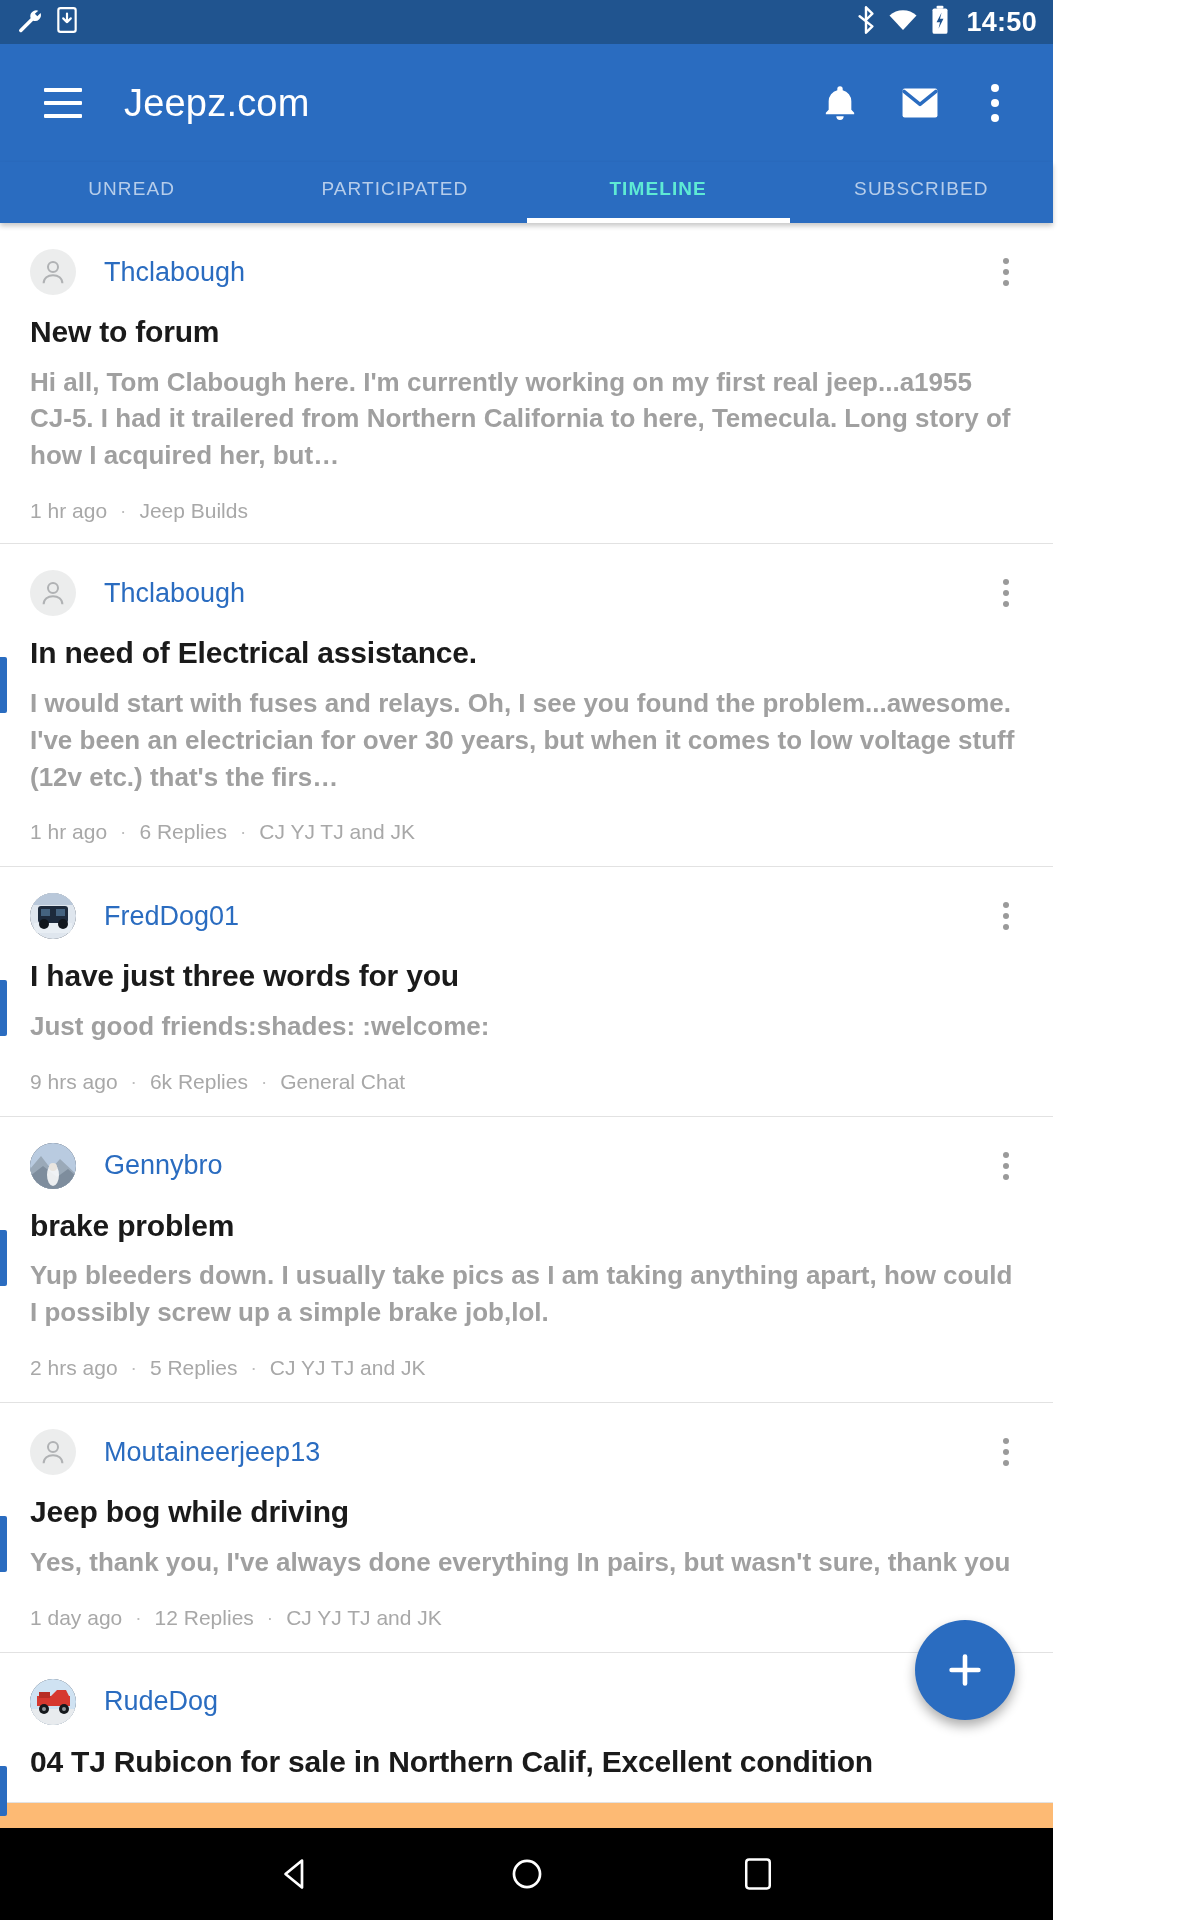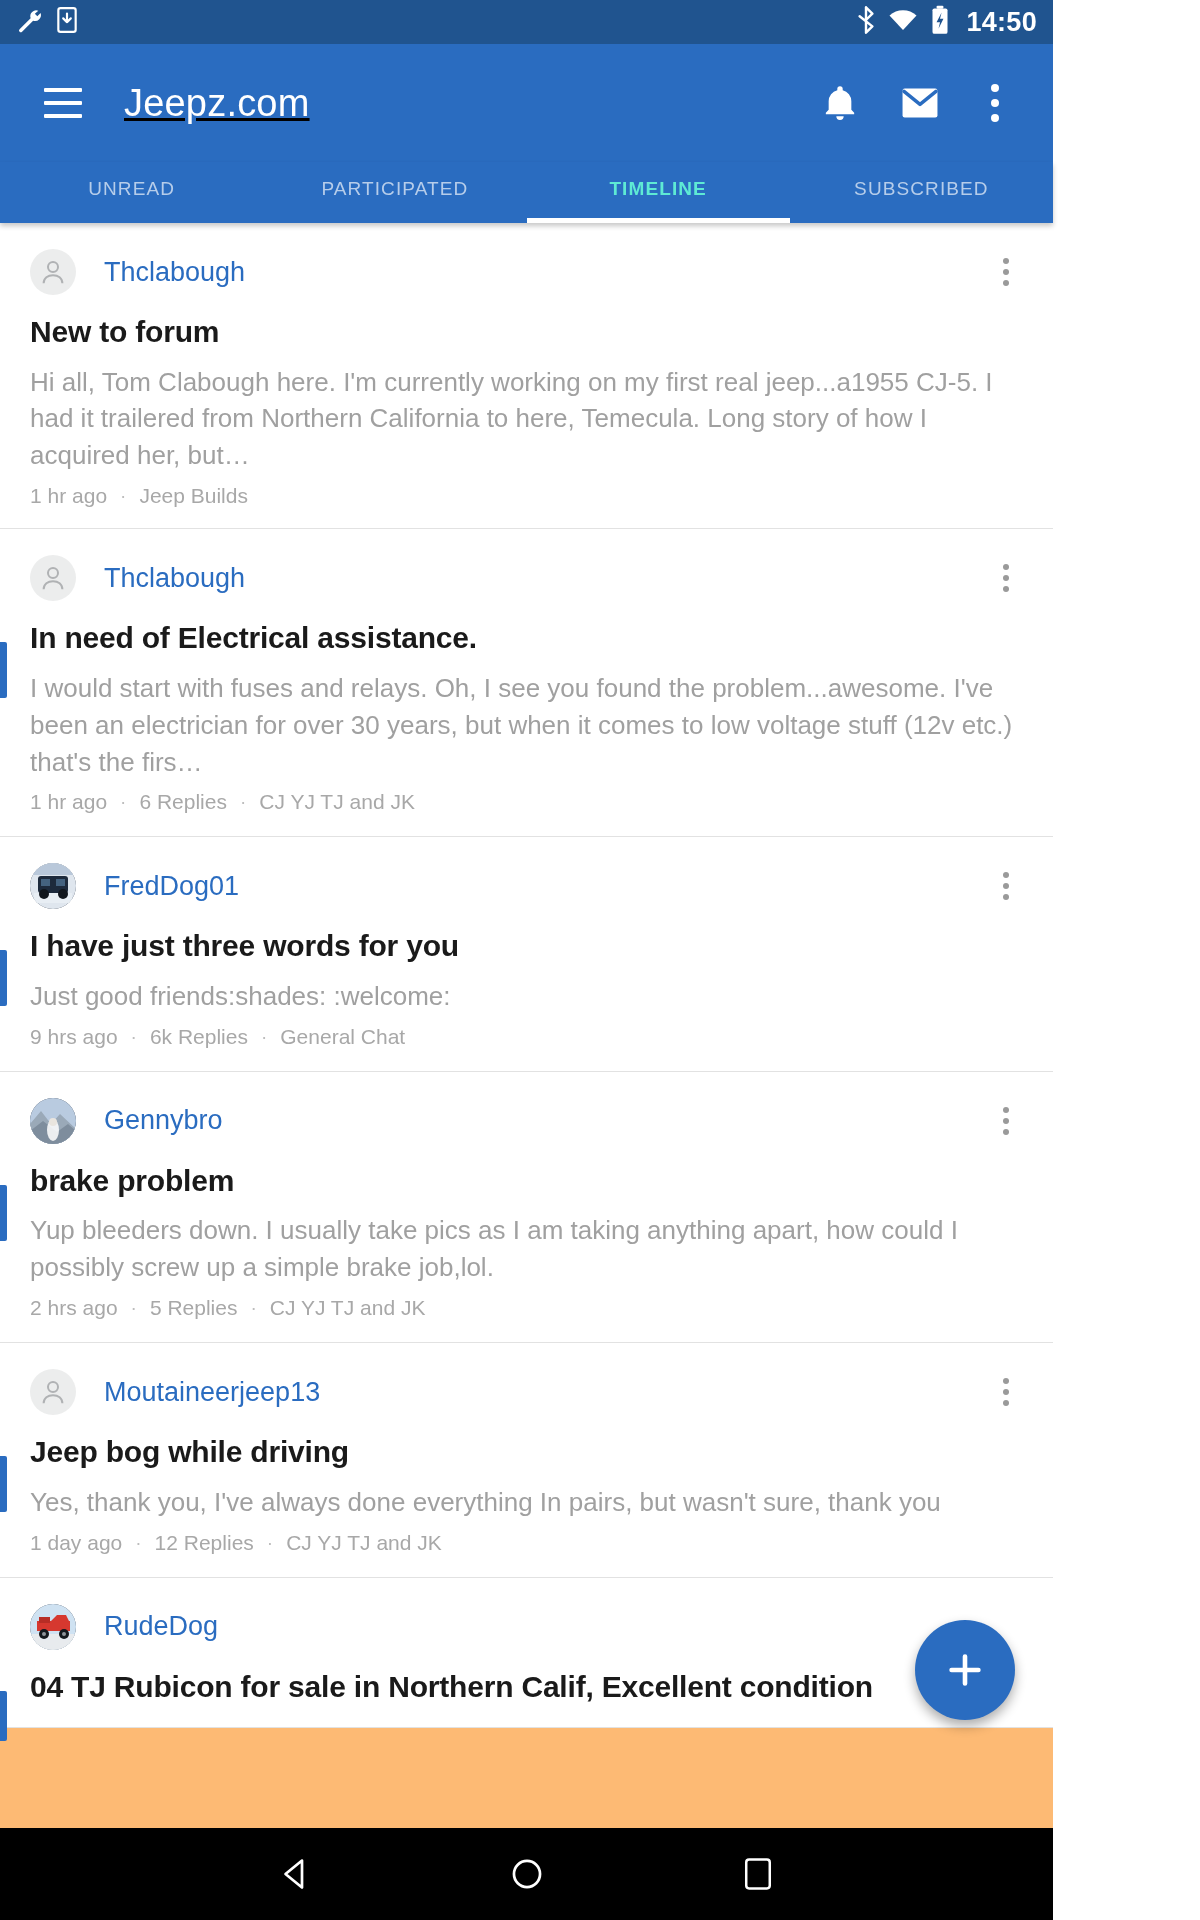--- a/index.html
+++ b/index.html
@@ -43,21 +43,20 @@
   .sb-icon { display: block; }
 
   
   .toolbar {
     background: #2a6cc0;
     flex: 0 0 118px;
     display: flex;
     align-items: center;
     padding: 0 46px 0 44px;
     position: relative;
-    text-decoration: underline;
   }
   .hamburger {
     width: 38px;
     height: 30px;
     display: flex;
     flex-direction: column;
     justify-content: space-between;
     cursor: pointer;
     flex: 0 0 38px;
   }
@@ -208,26 +207,27 @@
     line-height: 1.25;
     letter-spacing: -0.2px;
   }
   .post-body {
     font-size: 26px;
     color: #a0a0a0;
     padding: 0 36px 0 30px;
     line-height: 1.42;
     margin-top: 13px;
     overflow: hidden;
+    font-weight: bold;
   }
   .post-meta {
     font-size: 21px;
     color: #a8a8a8;
     padding: 0 30px;
-    margin-top: 10px;
+    margin-top: 25px;
     display: flex;
     align-items: center;
     gap: 0;
     white-space: nowrap;
   }
   .meta-dot {
     display: inline-block;
     margin: 0 13px;
     color: #bdbdbd;
     font-size: 19px;

